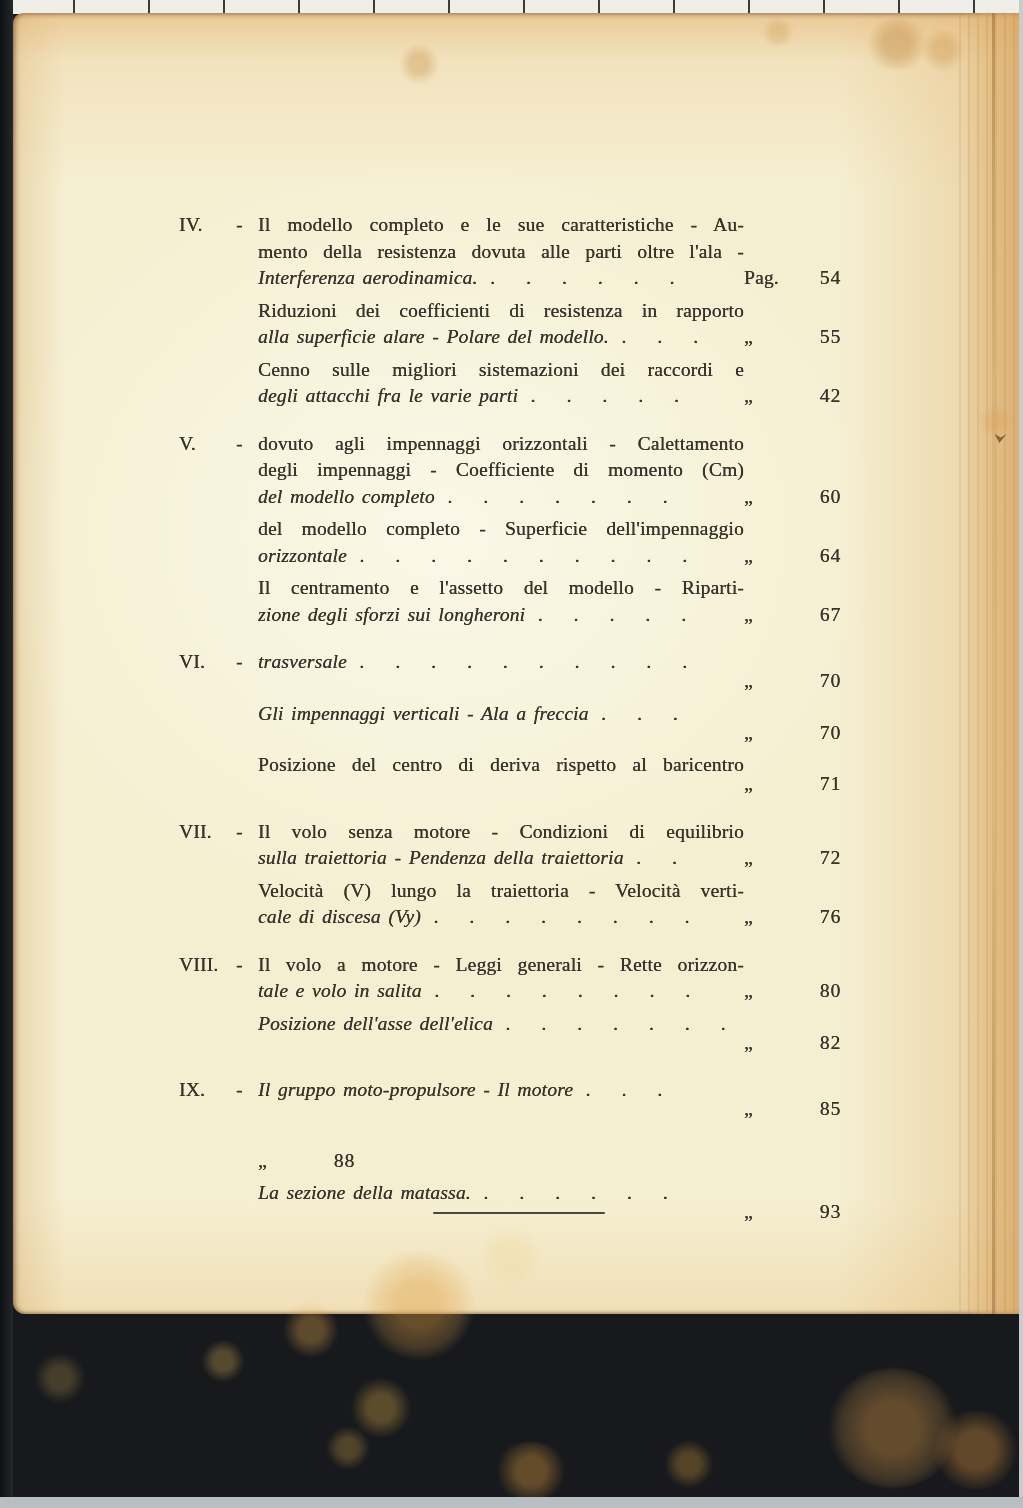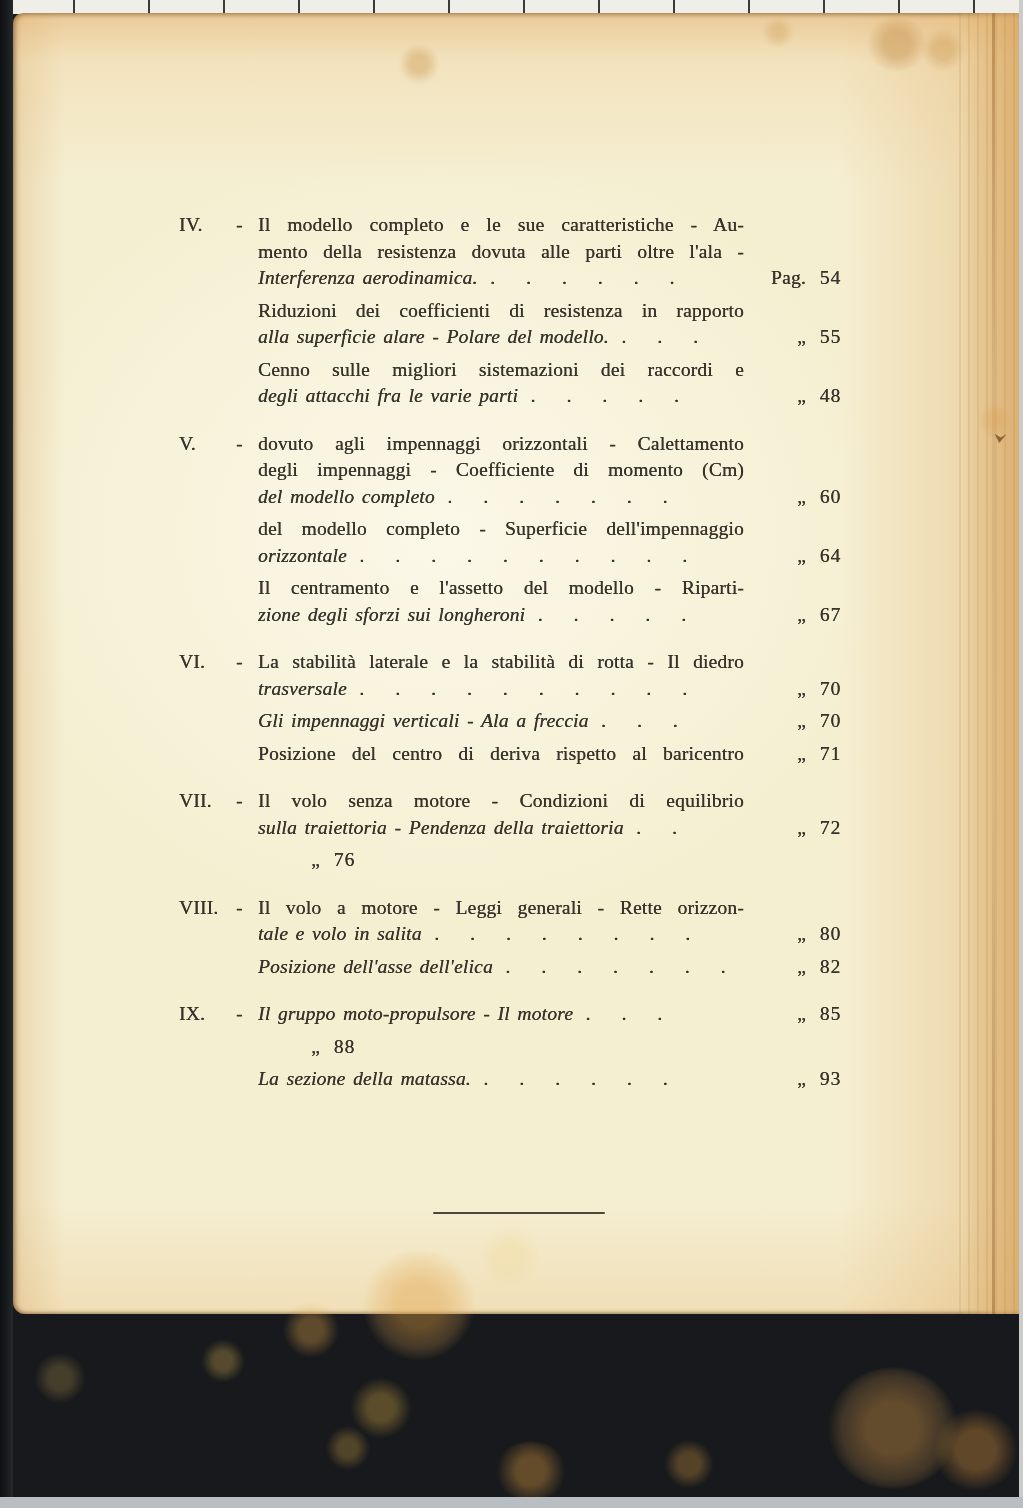--- a/index.html
+++ b/index.html
@@ -96,21 +96,21 @@
     position:absolute; left:166px; top:199px; width:676px; z-index:4;
     color:#38332b; font-size:19.5px; line-height:26.5px;
     letter-spacing:0.2px; word-spacing:2.5px;
     text-shadow:0.2px 0 0 currentColor;
   }
   .section { margin-bottom:21px; }
   .entry { display:flex; align-items:flex-start; margin-bottom:6px; }
   .col-num  { width:57px; flex:none; }
   .col-dash { width:22px; flex:none; }
   .col-body { width:486px; flex:none; }
-  .col-ref  { width:62px; flex:none; text-align:right; align-self:flex-end; }
+  .col-ref  { width:62px; flex:none; text-align:left; align-self:flex-end;margin-top:19px; }
   .col-page { width:49px; flex:none; text-align:center; align-self:flex-end; letter-spacing:1px; }
   .jline { text-align:justify; text-align-last:justify; white-space:nowrap; overflow:hidden; }
   .lline { white-space:nowrap; overflow:hidden;font-style:italic; }
   .leader { letter-spacing:31px; padding-left:13px; }
   .end-rule {
     position:absolute; left:420px; top:1199px; width:172px; height:2px; z-index:4;
     background:#4e463c; border-radius:1px;
   }
 </style>
 </head>
@@ -167,21 +167,21 @@
           <div class="col-page">55</div>
         </div>
         <div class="entry">
           <div class="col-num"></div>
           <div class="col-dash"></div>
           <div class="col-body">
             <div class="jline">Cenno sulle migliori sistemazioni dei raccordi e</div>
             <div class="lline"><span>degli attacchi fra le varie parti</span><span class="leader">.....</span></div>
           </div>
           <div class="col-ref">„</div>
-          <div class="col-page">48</div>
+          <div class="col-page">42</div>
         </div>
       </div>
 
       <div class="section">
         <div class="entry">
           <div class="col-num">V.</div>
           <div class="col-dash">-</div>
           <div class="col-body">
             <div class="jline">dovuto agli impennaggi orizzontali - Calettamento</div>
             <div class="jline">degli impennaggi - Coefficiente di momento (Cm)</div>
@@ -210,21 +210,20 @@
           <div class="col-ref">„</div>
           <div class="col-page">67</div>
         </div>
       </div>
 
       <div class="section">
         <div class="entry">
           <div class="col-num">VI.</div>
           <div class="col-dash">-</div>
           <div class="col-body">
-            <div class="jline">La stabilità laterale e la stabilità di rotta - Il diedro</div>
             <div class="lline"><span>trasversale</span><span class="leader">..........</span></div>
           </div>
           <div class="col-ref">„</div>
           <div class="col-page">70</div>
         </div>
         <div class="entry">
           <div class="col-num"></div>
           <div class="col-dash"></div>
           <div class="col-body">
             <div class="lline"><span>Gli impennaggi verticali - Ala a freccia</span><span class="leader">...</span></div>
@@ -250,20 +249,24 @@
           <div class="col-body">
             <div class="jline">Il volo senza motore - Condizioni di equilibrio</div>
             <div class="lline"><span>sulla traiettoria - Pendenza della traiettoria</span><span class="leader">..</span></div>
           </div>
           <div class="col-ref">„</div>
           <div class="col-page">72</div>
         </div>
         <div class="entry">
           <div class="col-num"></div>
           <div class="col-dash"></div>
+          <div class="col-body">
+            <div class="jline">Velocità (V) lungo la traiettoria - Velocità verti-</div>
+            <div class="lline"><span>cale di discesa (Vy)</span><span class="leader">........</span></div>
+          </div>
           <div class="col-ref">„</div>
           <div class="col-page">76</div>
         </div>
       </div>
 
       <div class="section">
         <div class="entry">
           <div class="col-num">VIII.</div>
           <div class="col-dash">-</div>
           <div class="col-body">

